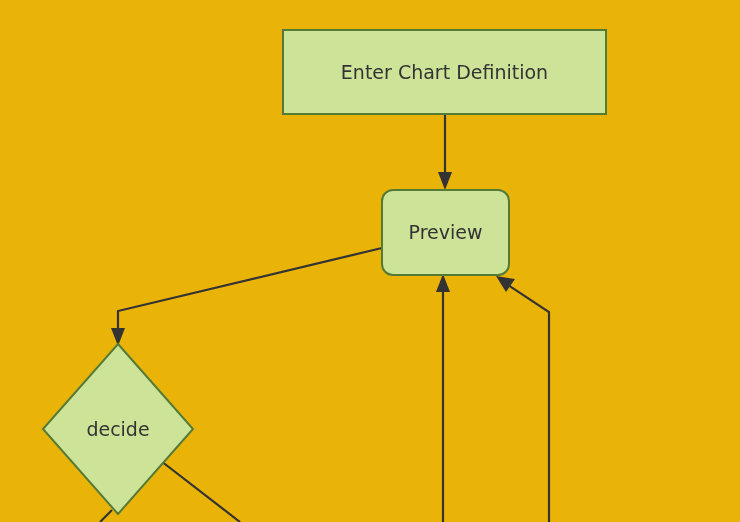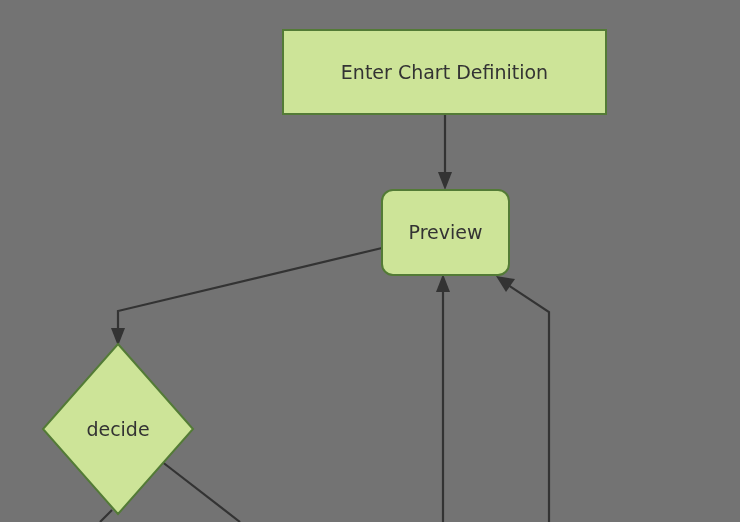--- a/index.html
+++ b/index.html
@@ -7,21 +7,21 @@
     padding: 0;
     background: #ffffff;
   }
   body {
     font-family: "DejaVu Sans", "Liberation Sans", sans-serif;
   }
   #flowchart-canvas {
     position: relative;
     width: 740px;
     height: 522px;
-    background: #737373;
+    background: #eab308;
     overflow: hidden;
   }
   #flow-svg {
     position: absolute;
     top: 0;
     left: 0;
     width: 740px;
     height: 522px;
   }
   .node-label {

